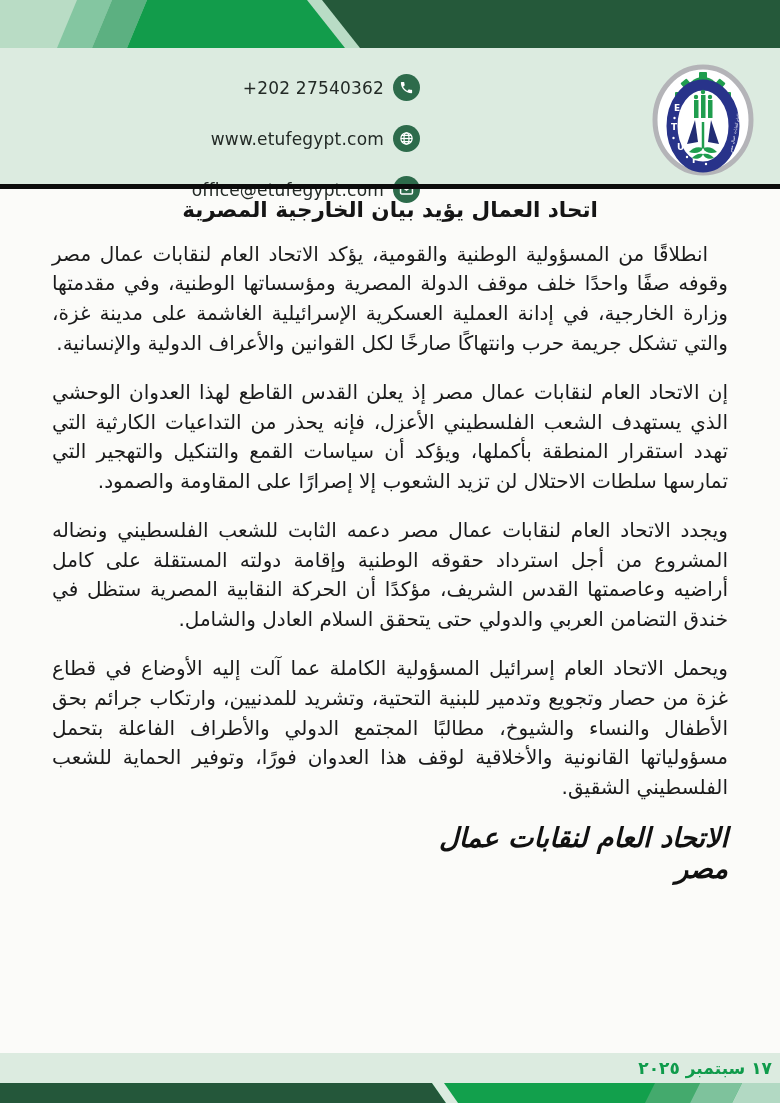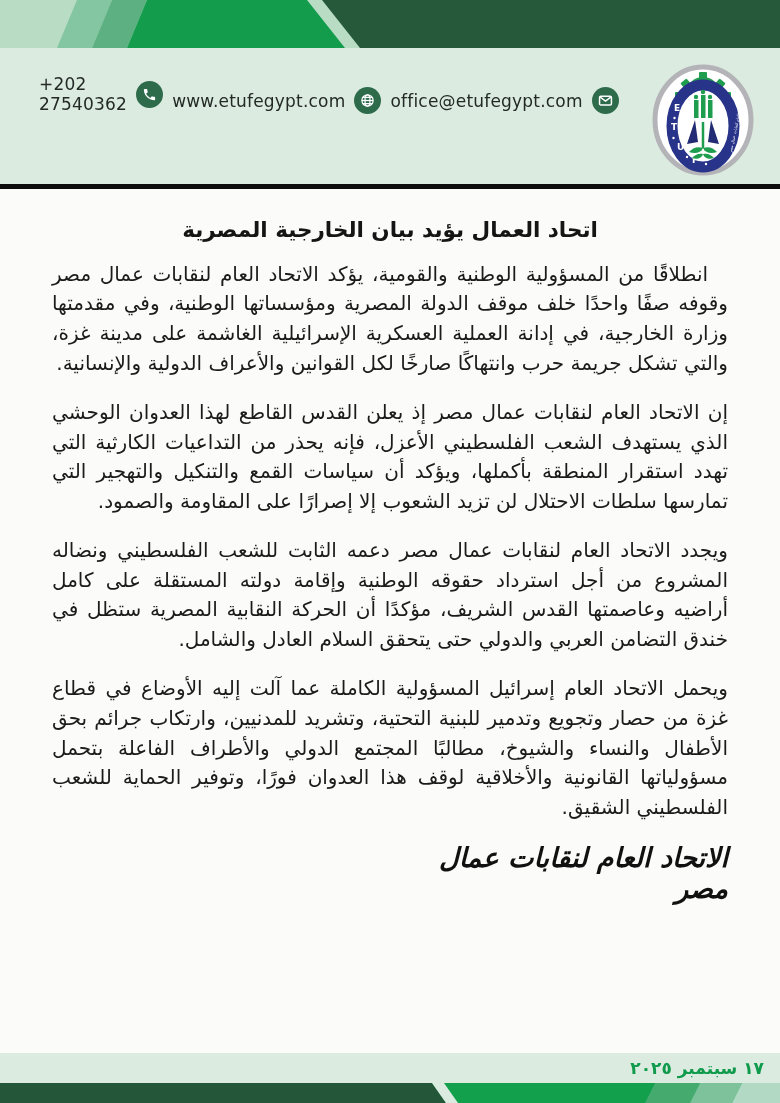--- a/index.html
+++ b/index.html
@@ -17,21 +17,21 @@
   
   .top-band{position:absolute;top:0;left:0;width:780px;height:48px;}
   .top-band svg{display:block;width:780px;height:48px;}
   
   .contact-bar{
     position:absolute;top:48px;left:0;width:780px;height:136px;
     background:#dcebe0;
   }
   .contact-rows{
     position:absolute;top:26px;left:0;width:420px;
-    display:flex;gap:9px;align-items:flex-end;padding-left:39px;
+    display:flex;flex-direction:column;gap:24px;align-items:flex-end;
   }
   .contact-row{display:flex;align-items:center;gap:9px;}
   .contact-text{
     font-size:17px;color:#232a26;letter-spacing:.2px;
     direction:ltr;
   }
   .icon-circle{
     width:27px;height:27px;border-radius:50%;
     background:#2d6b4b;display:flex;align-items:center;justify-content:center;
     flex:0 0 auto;
@@ -53,21 +53,20 @@
     text-align:center;
     font-size:40px;font-weight:bold;
     color:#2a6345;
     letter-spacing:1px;
   }
   .press-subtitle{
     text-align:center;
     font-size:21.5px;font-weight:bold;color:#151515;
     line-height:1.28;
     margin-bottom:16px;
-    margin-top:20px;
   }
   .body-text p{
     margin:0 0 19px 0;
     font-size:20px;
     line-height:1.49;
     color:#1b1b1b;
     text-align:justify;
     text-align-last:right;
   }
   .body-text p.first{text-indent:20px;}
@@ -77,21 +76,21 @@
     text-align:right;
     width:300px;
     font-size:27px;font-weight:bold;font-style:italic;
     color:#111;
   }
   
   .footer-strip{
     position:absolute;left:0;top:1053px;width:780px;height:30px;
     background:#dcebe0;
     display:flex;align-items:center;justify-content:flex-end;
-    padding:0 16px;box-sizing:border-box;
+    padding:0 8px;box-sizing:border-box;
   }
   .footer-date{
     direction:rtl;
     font-size:17px;font-weight:bold;color:#0f9b4b;
   }
   .footer-band{position:absolute;left:0;top:1083px;width:780px;height:20px;}
   .footer-band svg{display:block;width:780px;height:20px;}
 </style>
 </head>
 <body>

